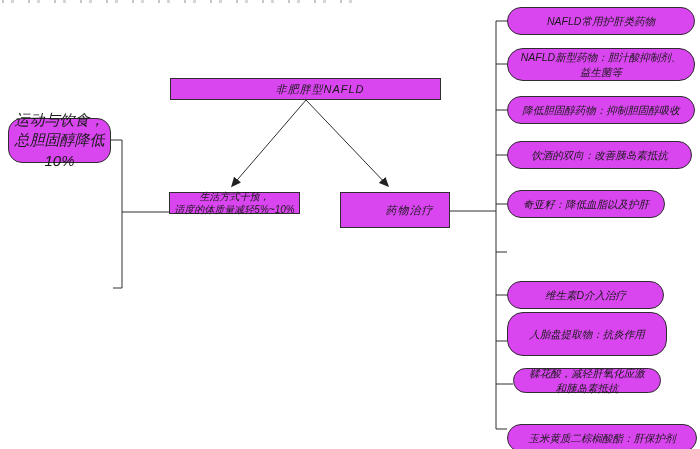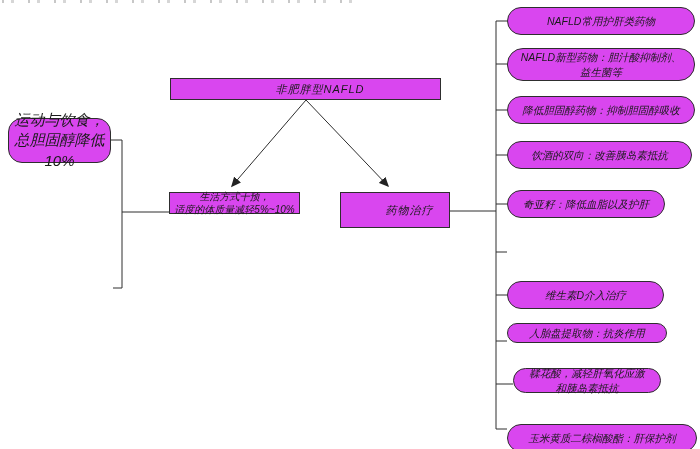--- a/index.html
+++ b/index.html
@@ -24,21 +24,21 @@
   .l1{left:8px;top:118px;width:103px;height:45px;border-radius:14px;font-size:15px;}
   .l2{left:5px;top:266px;width:109px;height:43px;border-radius:14px;font-size:10.5px;}
   .r{left:507px;font-size:10.5px;}
   .r1{top:7px;width:188px;height:28px;}
   .r2{top:48px;width:188px;height:33px;}
   .r3{top:96px;width:188px;height:28px;}
   .r4{top:141px;width:185px;height:28px;}
   .r5{top:190px;width:158px;height:28px;}
   .r6{top:238px;width:160px;height:28px;}
   .r7{top:281px;width:157px;height:28px;}
-  .r8{top:323px;width:160px;height:20px;}
+  .r8{top:312px;width:160px;height:44px;}
   .r9{top:368px;left:513px;width:148px;height:25px;}
   .r10{top:424px;width:190px;height:28px;}
 </style>
 </head>
 <body>
 
 <div class="canvas">
 
   <div class="crop-strip"></div>
 

